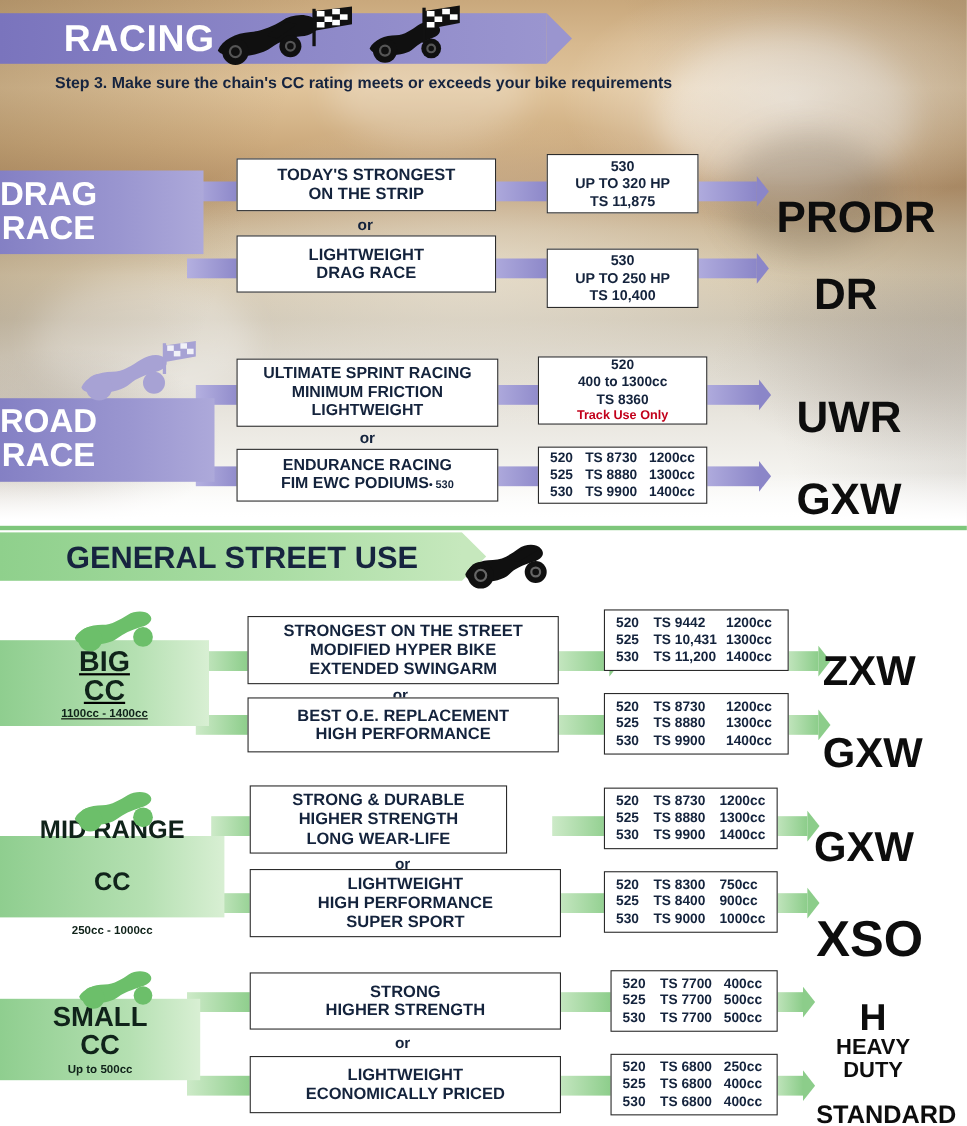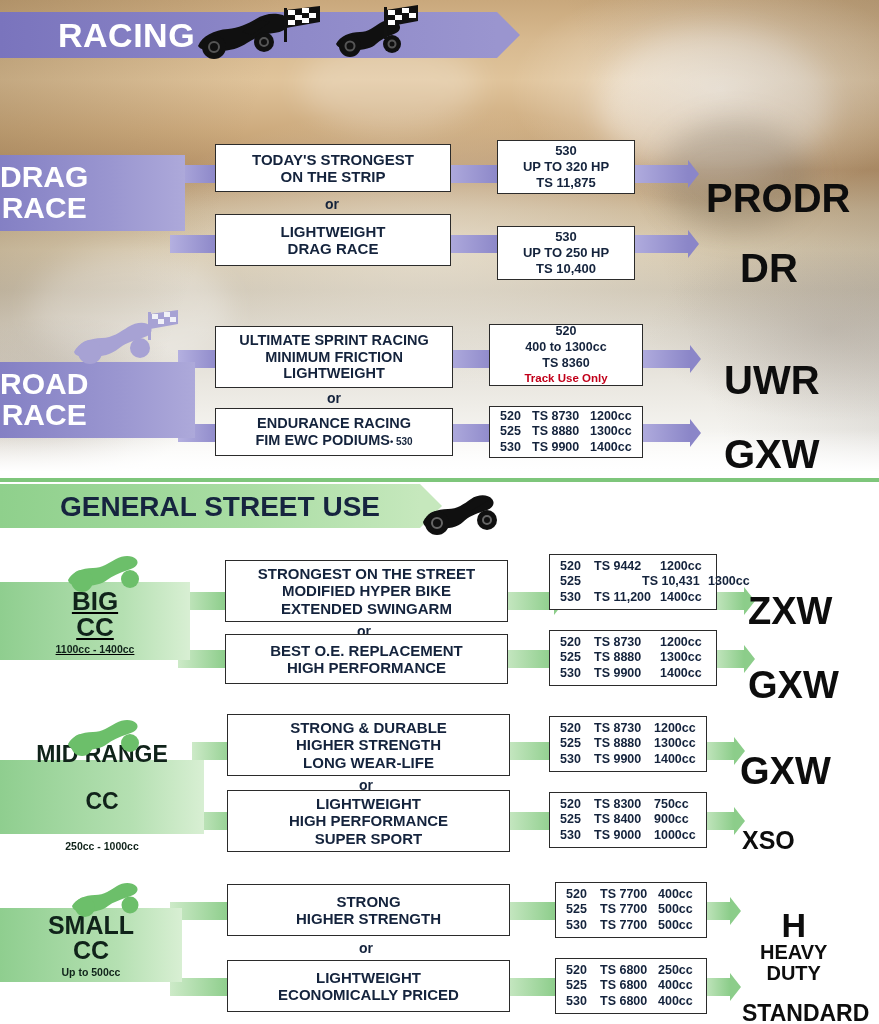--- a/index.html
+++ b/index.html
@@ -220,20 +220,21 @@
       <rect x="16" y="4" width="7" height="5"></rect>
       <rect x="9" y="11" width="7" height="5"></rect>
       <rect x="23" y="9" width="7" height="5"></rect>
       <rect x="2" y="16" width="7" height="5"></rect>
     </g>
     <rect x="-2" y="3" width="3" height="32" fill="#111"></rect>
   </g>
 </svg>
 
 <div class="steps">
+  <div>Step 3. Make sure the chain's CC rating meets or exceeds your bike requirements</div>
 </div>
 
 <div class="cat-pill purple" style="left:0; top:155px; width:185px; height:76px;">
   <div class="cat-title" style="font-size:30px;">
     <div>DRAG</div>
     <div>RACE</div>
   </div>
 </div>
 
 <div class="arrow purple" style="left:170px; top:165px; width:48px;"></div>
@@ -392,21 +393,21 @@
 <div class="arrow green" style="left:500px; top:650px; width:54px;"></div>
 
 <div class="sbox" style="left:549px; top:554px; width:168px; height:56px; align-items:flex-start; padding-left:10px;">
   <div class="srow">
     <span style="width:34px;">520</span>
     <span style="width:66px;">TS  9442</span>
     <span>1200cc</span>
   </div>
   <div class="srow">
     <span style="width:34px;">525</span>
-    <span style="width:66px;margin-left:48px;">TS 10,431</span>
+    <span style="width:66px;">TS 10,431</span>
     <span>1300cc</span>
   </div>
   <div class="srow">
     <span style="width:34px;">530</span>
     <span style="width:66px;">TS 11,200</span>
     <span>1400cc</span>
   </div>
 </div>
 
 <div class="sbox" style="left:549px; top:630px; width:168px; height:56px; align-items:flex-start; padding-left:10px;">
@@ -443,21 +444,21 @@
 </svg>
 <div class="cat-green" style="left:0; top:760px; width:204px; height:74px;gap:24px;">
   <div class="big" style="font-size:23px;">MID RANGE</div>
   <div class="big" style="font-size:23px;">CC</div>
   <div class="sub">250cc - 1000cc</div>
 </div>
 
 <div class="arrow green" style="left:192px; top:742px; width:44px;"></div>
 <div class="arrow green" style="left:192px; top:812px; width:44px;"></div>
 
-<div class="dbox" style="left:227px; top:714px; width:283px; height:62px; font-size:15px;">
+<div class="dbox" style="left:227px; top:714px; width:234px; height:62px; font-size:15px;">
   <div class="line">STRONG &amp; DURABLE</div>
   <div class="line">HIGHER STRENGTH</div>
   <div class="line">LONG WEAR-LIFE</div>
 </div>
 <div class="or" style="left:359px; top:777px;">or</div>
 <div class="dbox" style="left:227px; top:790px; width:283px; height:62px; font-size:15px;">
   <div class="line">LIGHTWEIGHT</div>
   <div class="line">HIGH PERFORMANCE</div>
   <div class="line">SUPER SPORT</div>
 </div>
@@ -498,21 +499,21 @@
     <span style="width:34px;">530</span>
     <span style="width:60px;">TS 9000</span>
     <span>1000cc</span>
   </div>
 </div>
 
 <div class="arrow green" style="left:700px; top:742px; width:34px;"></div>
 <div class="arrow green" style="left:700px; top:812px; width:34px;"></div>
 
 <div class="code" style="left:740px; top:722px; font-size:38px;">GXW</div>
-<div class="code" style="left:742px; top:798px; font-size:25px;">XSO</div>
+<div class="code" style="left:742px; top:798px; font-size:46px;">XSO</div>
 
 <svg class="bike-silhouette" style="left:66px; top:876px;" width="104" height="46" viewBox="0 0 104 46">
   <g fill="#6cbf6a">
     <path d="M6 30 C10 23 19 19 29 19 C38 19 45 14 51 10 C57 6 66 6 70 10 C74 14 70 19 62 21
              C54 24 47 26 42 30 C37 34 29 36 20 36 C11 36 7 34 6 30 Z"></path>
     <circle cx="19" cy="31" r="10"></circle>
     <circle cx="64" cy="29" r="8.5"></circle>
   </g>
 </svg>
 <div class="cat-green" style="left:0; top:908px; width:182px; height:74px;">

